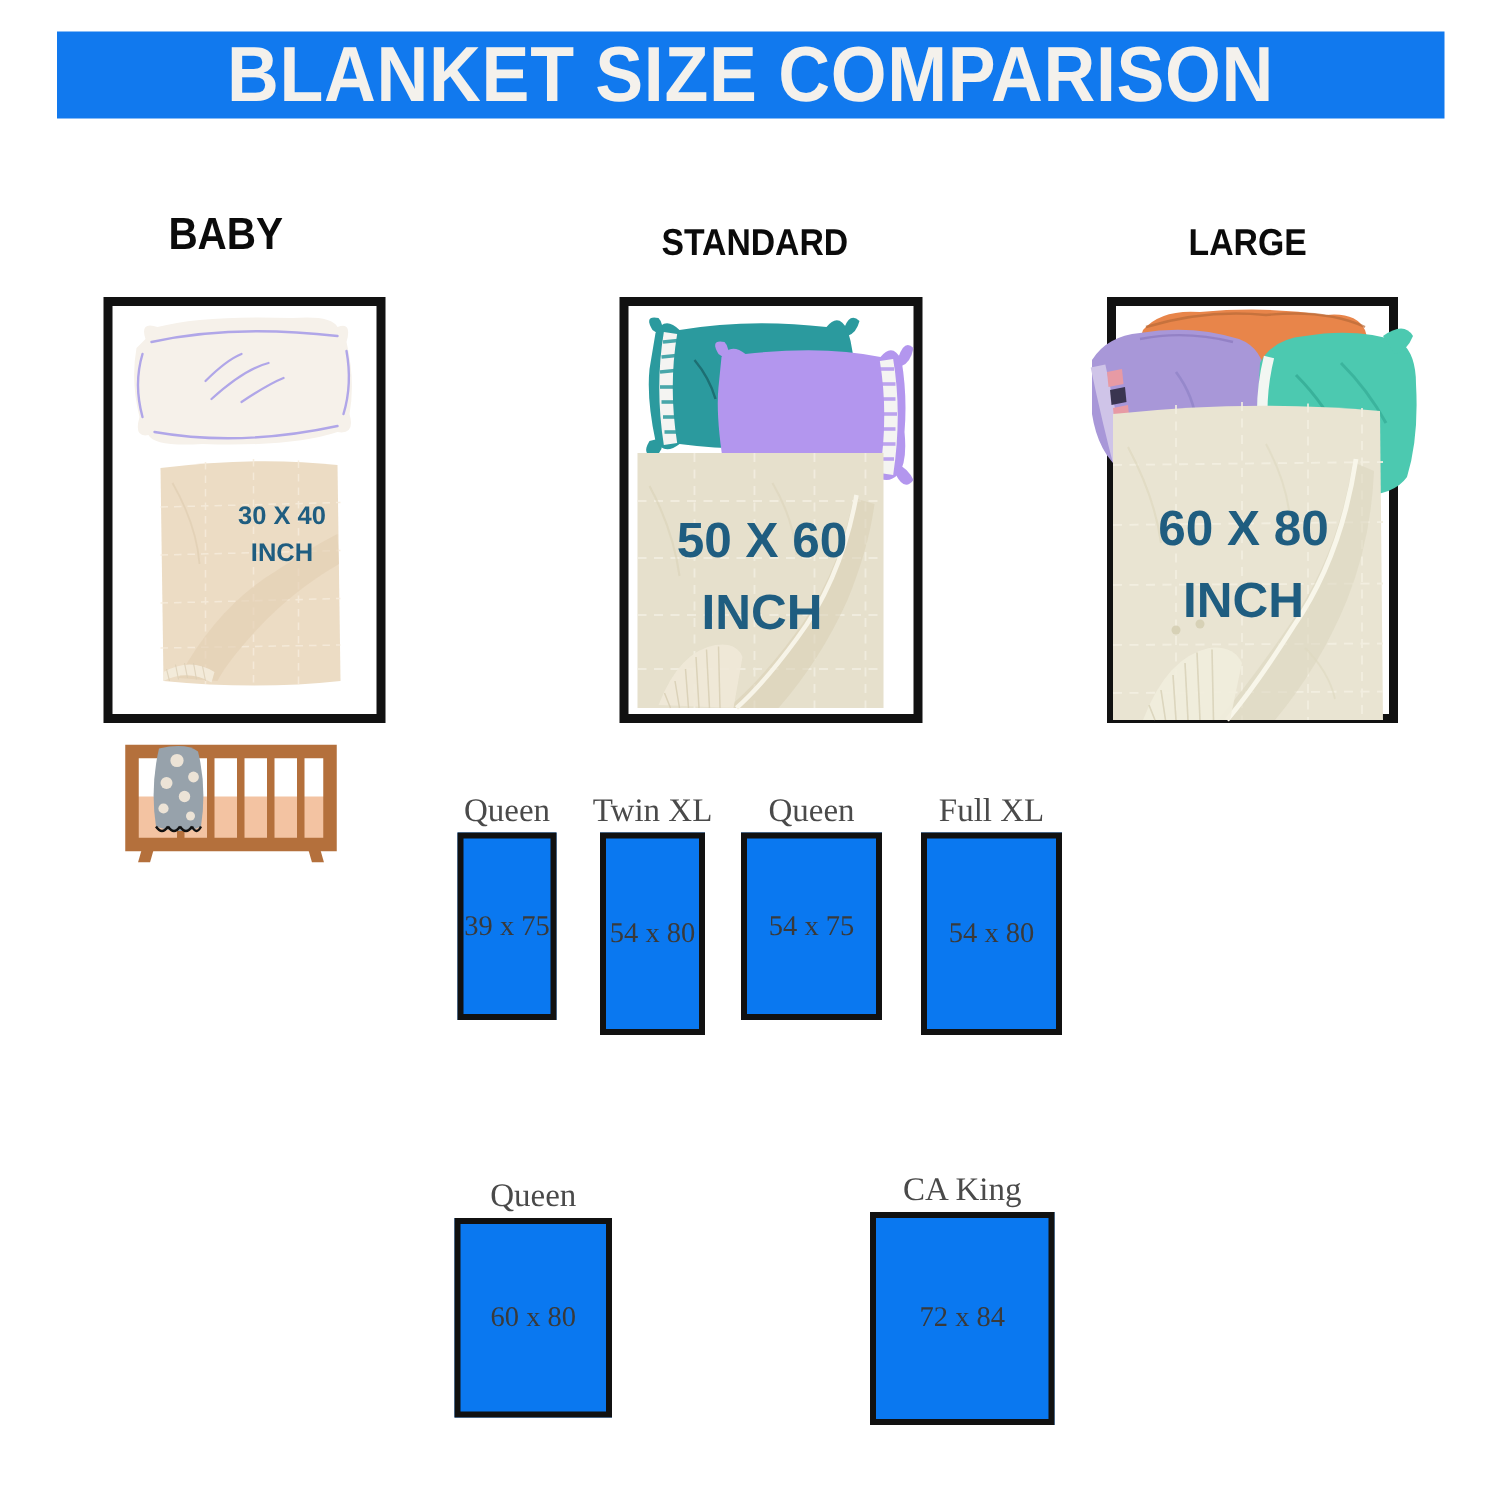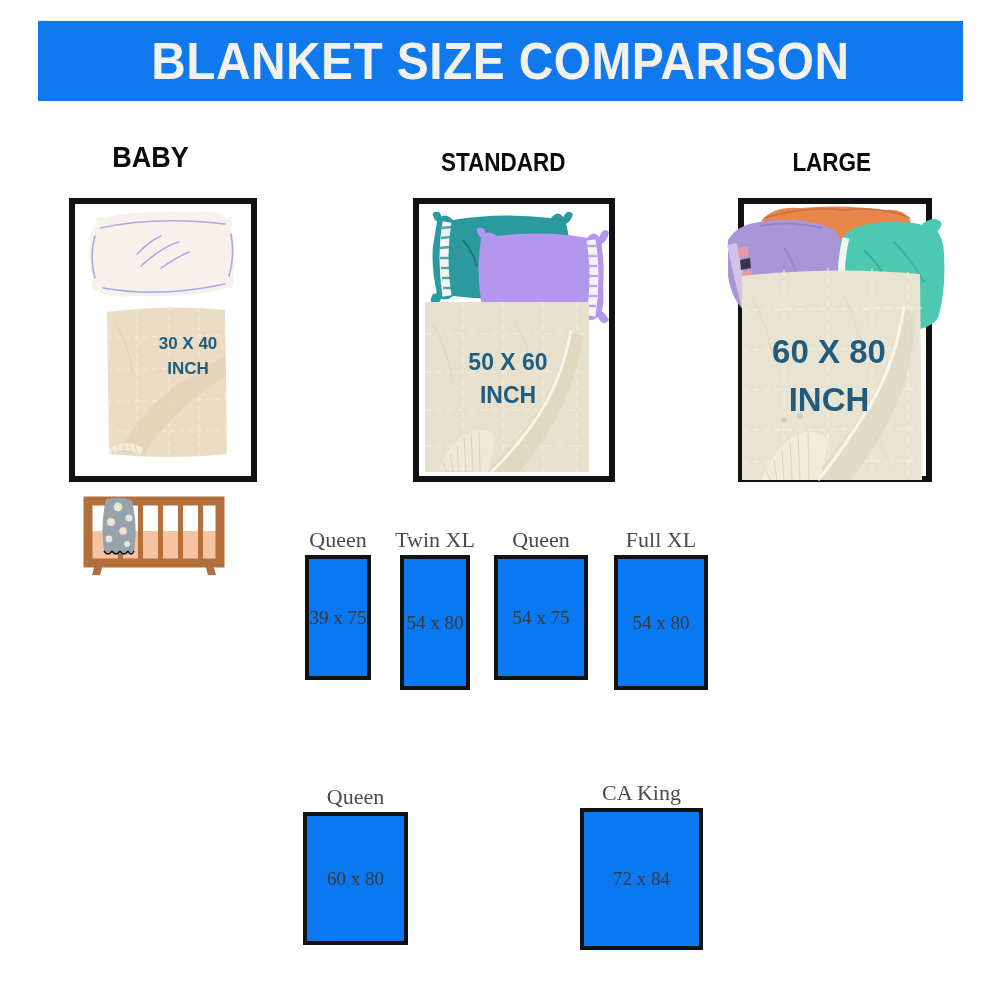--- a/index.html
+++ b/index.html
@@ -7,21 +7,21 @@
     width:1000px;height:1000px;
     background:#ffffff;
     font-family:"Liberation Sans",sans-serif;
     position:relative;
     overflow:hidden;
   }
   .stage{position:absolute;left:0;top:0;width:1000px;height:1000px;}
 
   
   .banner{
-    position:absolute;left:38px;top:21px;width:925px;height:80px;
+    position:absolute;left:38px;top:21px;width:925px;height:58px;
     background:#1179ee;
     display:flex;align-items:center;justify-content:center;
   }
   .banner-title{
     color:#f4f1ec;
     font-family:"Liberation Sans Narrow","Liberation Sans",sans-serif;
     font-size:52px;font-weight:bold;letter-spacing:0.5px;
     transform:scaleX(0.92);
     white-space:nowrap;
     line-height:1;
@@ -55,21 +55,21 @@
   .meas{
     position:absolute;left:0;width:100%;
     text-align:center;
     color:#1f5d80;font-weight:bold;
     font-family:"Liberation Sans",sans-serif;
     line-height:1.45;
     pointer-events:none;
     white-space:pre-line;
   }
   #meas-baby{top:332px;font-size:17px;padding-left:31px;}
-  #meas-standard{top:346px;font-size:23px;}
+  #meas-standard{top:336px;font-size:33px;}
   #meas-large{top:328px;font-size:33px;}
 
   
   #crib{position:absolute;left:78px;top:487px;width:152px;height:88px;}
 
   
   .bed{position:absolute;}
   .bed-box{
     position:absolute;left:0;top:0;width:100%;height:100%;
     background:#0a78f0;

